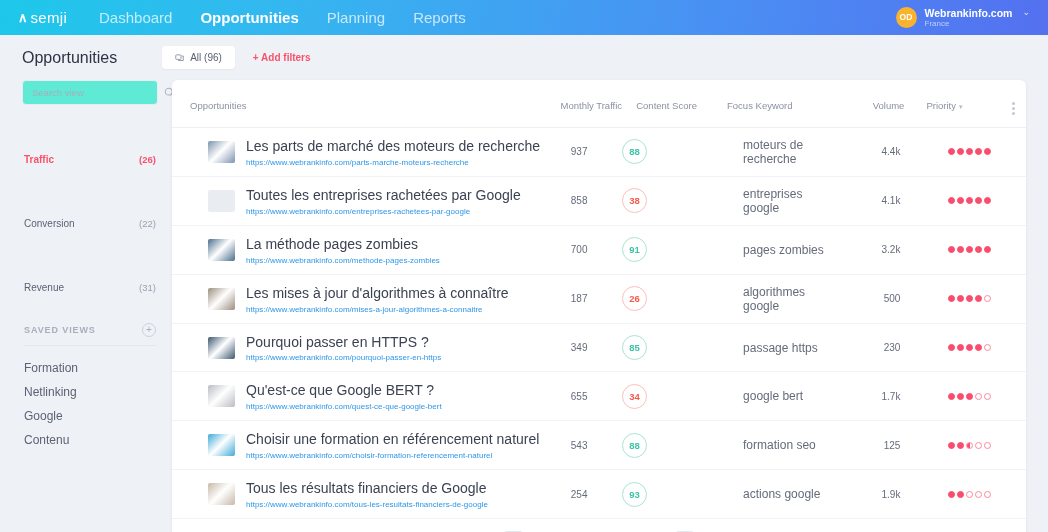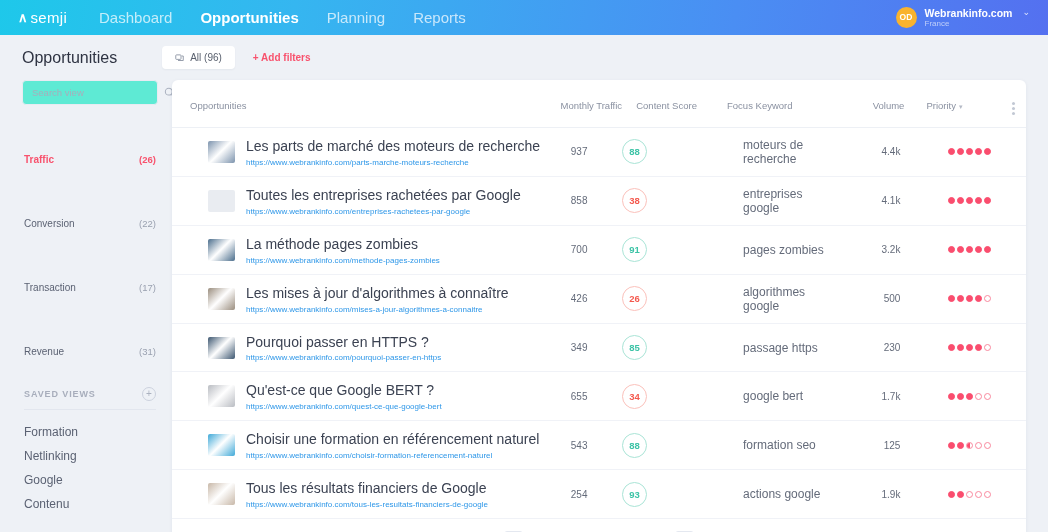--- a/index.html
+++ b/index.html
@@ -259,24 +259,20 @@
       </span>
     </div>
 
     <div class="sb-item active">
       <span>Traffic</span>
       <span class="sb-count">(26)</span>
     </div>
     <div class="sb-item">
       <span>Conversion</span>
       <span class="sb-count">(22)</span>
-    </div>
-    <div class="sb-item">
-      <span>Transaction</span>
-      <span class="sb-count">(17)</span>
     </div>
     <div class="sb-item">
       <span>Revenue</span>
       <span class="sb-count">(31)</span>
     </div>
 
     <div class="saved-head">
       <span class="saved-title">SAVED VIEWS</span>
       <span class="plus-btn">+</span>
     </div>
@@ -419,21 +415,21 @@
             <td class="c-opp">
               <div class="opp-cell">
                 <div class="thumb" style="background:linear-gradient(135deg,#9a8d7e 0%,#ffffff 48%,#9a8d7e 100%);"></div>
                 <div class="opp-texts">
                   <div class="opp-title">Les mises à jour d'algorithmes à connaître</div>
                   <div class="opp-url">https://www.webrankinfo.com/mises-a-jour-algorithmes-a-connaitre</div>
                 </div>
               </div>
             </td>
             <td class="c-traf">
-              <div class="num">426</div>
+              <div class="num">187</div>
             </td>
             <td class="c-score">
               <div class="score-wrap">
                 <div class="score bad">26</div>
               </div>
             </td>
             <td class="c-kw">
               <div class="kw">algorithmes google</div>
             </td>
             <td class="c-vol">

